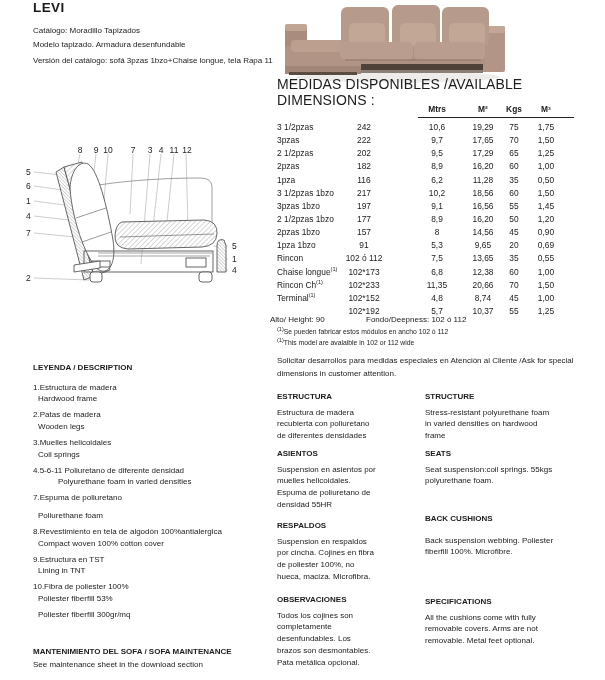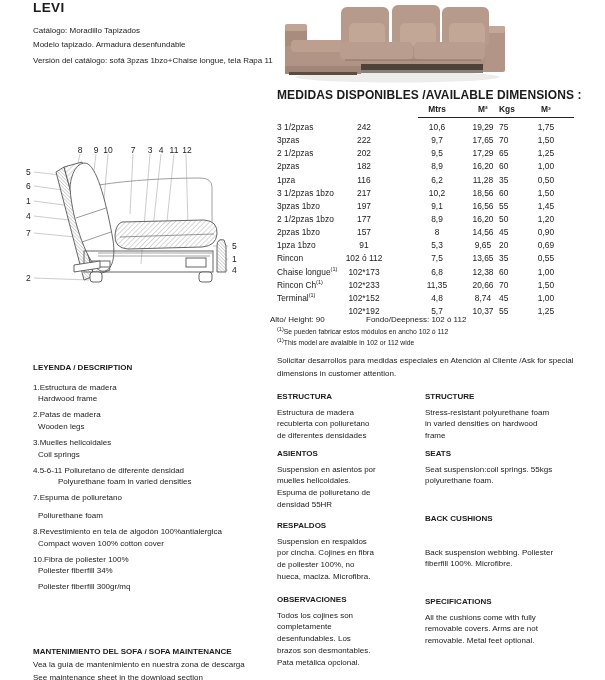--- a/index.html
+++ b/index.html
@@ -7,45 +7,45 @@
     width:605px;height:680px;background:#ffffff;position:relative;overflow:hidden;
     font-family:"Liberation Sans","DejaVu Sans",sans-serif;color:#1b1b1b;
     -webkit-font-smoothing:antialiased;
   }
   .abs{position:absolute}
   
   #page-title{left:33px;top:0;font-size:13.5px;font-weight:bold;letter-spacing:.4px}
   .cat-line{left:33px;font-size:8px;white-space:nowrap}
   #cat-line-3{white-space:normal;width:243px;line-height:11.5px}
   
-  #medidas-heading{left:277px;top:88px;font-size:12px;font-weight:bold;letter-spacing:.1px}
+  #medidas-heading{left:277px;top:76px;font-size:14px;font-weight:normal;letter-spacing:.1px}
   #dim-table{left:277px;top:104px;width:312px;font-size:8.4px}
   .thead{position:relative;height:18px;font-weight:bold}
   .hline{position:absolute;left:141px;top:13px;width:156px;height:0;border-top:1px solid #222}
   .trow{position:relative;height:13.15px}
   .cell{position:absolute;top:0;white-space:nowrap}
   .c-label{left:0}
   .c-size{left:47px;width:80px;text-align:center}
   .c-mtrs{left:138px;width:44px;text-align:center}
   .c-m2{left:184px;width:44px;text-align:center}
-  .c-kgs{left:222px;width:30px;text-align:left}
+  .c-kgs{left:222px;width:30px;text-align:center}
   .c-m3{left:254px;width:30px;text-align:center}
   sup{font-size:5.5px;line-height:0}
   #alto-line{left:270px;top:315px;font-size:8px;width:320px}
   #fondo-label{position:absolute;left:96px;top:0;white-space:nowrap}
   .fnote{left:277px;font-size:6.8px;white-space:nowrap}
   #fn-es{top:328px}
   #fn-en{top:339px}
   #note-para{left:277px;top:354px;width:314px;font-size:8px;line-height:13px}
   
   .sec{font-size:8px;line-height:11.7px}
   .sec-h{font-weight:bold;margin:0 0 4px 0}
   .sec-es{width:100px}
   .sec-en{width:132px}
-  .gap-h{margin-bottom:22px}
+  .gap-h{margin-bottom:10px}
   
   #legend{left:33px;top:362px;width:252px;font-size:8px;line-height:11.6px}
   #legend-heading{font-weight:bold;margin-bottom:8px}
   .leg-item{margin-bottom:4.5px}
   .leg-en{padding-left:5px}
   .leg-en-deep{padding-left:25px}
   .leg-en-gap{padding-top:6px}
   #maintenance{left:33px;top:645px;font-size:8px;line-height:13px;white-space:nowrap}
   #maintenance .h{font-weight:bold}
   
@@ -359,25 +359,28 @@
   </div>
   <div class="leg-item">
     <div>7.Espuma de poliuretano</div>
     <div class="leg-en leg-en-gap">Poliurethane foam</div>
   </div>
   <div class="leg-item">
     <div>8.Revestimiento en tela de algodón 100%antialergica</div>
     <div class="leg-en">Compact woven 100% cotton cover</div>
   </div>
   <div class="leg-item">
+    <div>9.Estructura en TST</div>
+    <div class="leg-en">Lining in TNT</div>
+  </div>
+  <div class="leg-item">
     <div>10.Fibra de poliester 100%</div>
-    <div class="leg-en">Poliester fiberfill 34%</div>
+    <div class="leg-en">Poliester fiberfill 53%</div>
   </div>
   <div class="leg-item">
     <div class="leg-en">Poliester fiberfill 300gr/mq</div>
   </div>
 </div>
 
 <div class="abs" id="maintenance">
   <div class="h">MANTENIMIENTO DEL SOFA / SOFA MAINTENANCE</div>
-  <div>Vea la guía de mantenimiento en nuestra zona de descarga</div>
   <div>See maintenance sheet in the download section</div>
 </div>
 
 </body></html>

